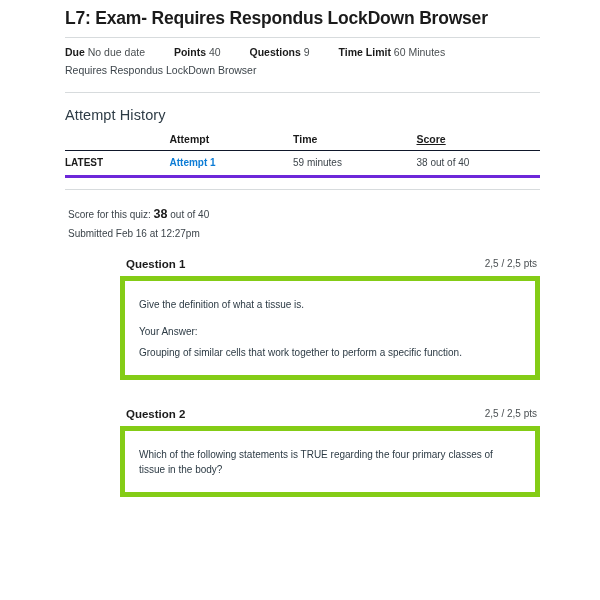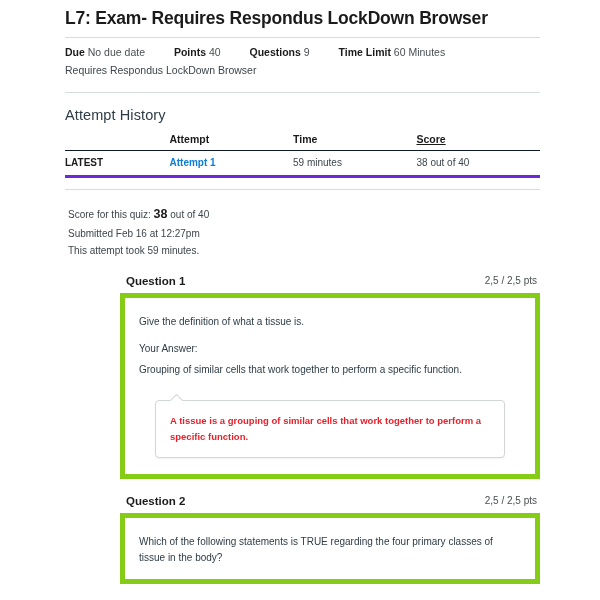--- a/index.html
+++ b/index.html
@@ -110,21 +110,21 @@
     line-height: 1.7;
     color: #3d454b;
   }
   .score-big { font-size: 12.5px; font-weight: bold; color: #1b1b1b; }
 
   
   .questions {
     padding: 0 60px 0 120px;
     margin-top: 16px;
   }
-  .question-block { margin-bottom: 16px; }
+  .question-block { margin-bottom: 28px; }
   .question-head {
     display: flex;
     align-items: flex-end;
     justify-content: space-between;
     padding: 0 3px 6px 6px;
   }
   .question-name {
     font-size: 11.5px;
     font-weight: bold;
     color: #1b1b1b;
@@ -263,43 +263,36 @@
     <hr class="after-table-rule">
   </div>
 
   <div class="score-summary">
     <div>
       <span>Score for this quiz:</span>
       <span class="score-big">38</span>
       <span>out of 40</span>
     </div>
     <div>Submitted Feb 16 at 12:27pm</div>
-    <div>This attempt took 59 minutes.</div>
   </div>
 
   <div class="questions">
 
     <div class="question-block">
       <div class="question-head">
         <div class="question-name">Question 1</div>
         <div class="question-pts">2,5 / 2,5 pts</div>
       </div>
       <div class="question-box">
         <p class="q-text">Give the definition of what a tissue is.</p>
         <div class="q-gap"></div>
         <p class="q-answer-label">Your Answer:</p>
         <div class="q-gap-sm"></div>
         <p class="q-answer">Grouping of similar cells that work together to perform a specific function.</p>
 
-        <div class="comment-wrap">
-          <div class="comment-box">
-            <span class="comment-arrow"></span>
-            <p class="comment-text">A tissue is a grouping of similar cells that work together to perform a specific function.</p>
-          </div>
-        </div>
       </div>
     </div>
 
     <div class="question-block">
       <div class="question-head">
         <div class="question-name">Question 2</div>
         <div class="question-pts">2,5 / 2,5 pts</div>
       </div>
       <div class="question-box q2-body">
         <p class="q-text">Which of the following statements is TRUE regarding the four primary classes of tissue in the body?</p>

